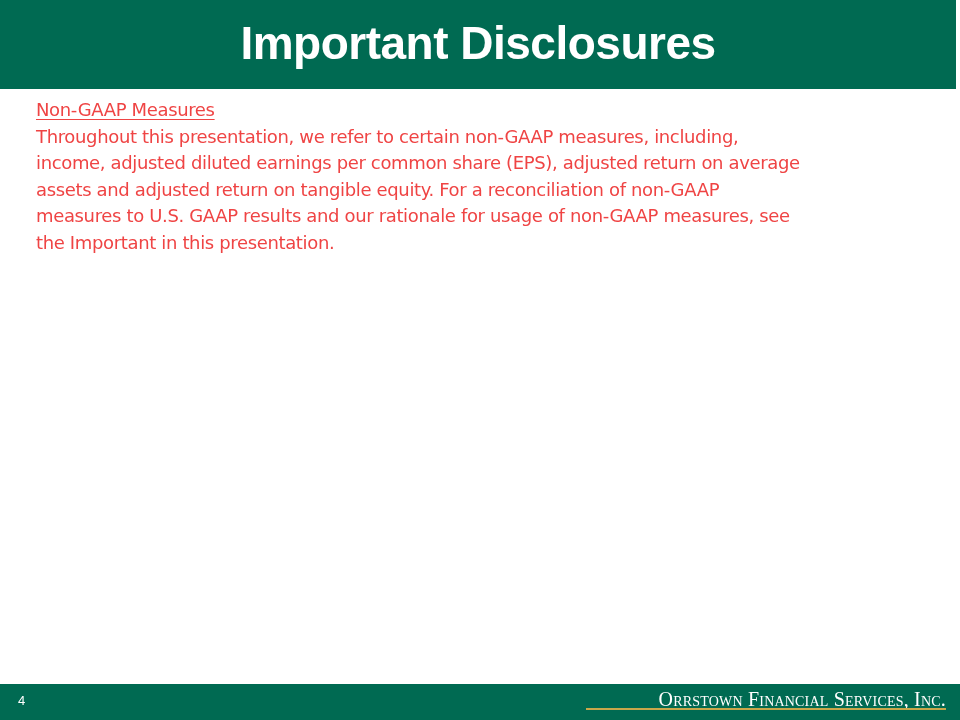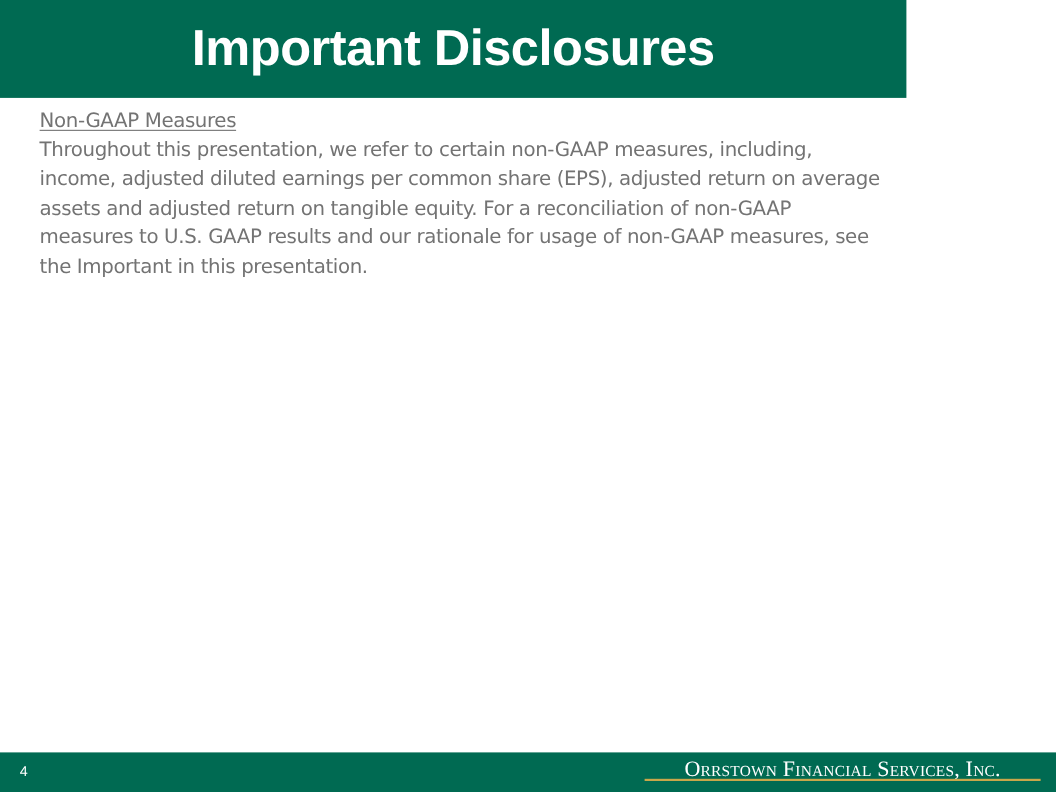--- a/index.html
+++ b/index.html
@@ -13,21 +13,21 @@
     .slide {
       position: relative;
       width: 960px;
       height: 720px;
       background: #ffffff;
     }
     .title-bar {
       position: absolute;
       left: 0;
       top: 0;
-      width: 824px;
+      width: 956px;
       height: 89px;
       background: #006a52;
       display: flex;
       align-items: center;
       justify-content: center;
     }
     .title-bar h1 {
       margin: 0;
       color: #ffffff;
       font-family: "Liberation Sans", sans-serif;
@@ -36,21 +36,21 @@
       letter-spacing: -0.5px;
       line-height: 1;
       padding-bottom: 4px;
     }
     .content {
       position: absolute;
       left: 36px;
       top: 97px;
       width: 880px;
       font-family: "DejaVu Sans", sans-serif;
-      color: #737373;
+      color: #ef4444;
       font-size: 18px;
       line-height: 26.5px;
     }
     .content .heading {
       text-decoration: underline;
       text-underline-offset: 3px;
       display: inline-block;
     }
     .content .line {
       display: block;
@@ -73,21 +73,21 @@
       font-family: "Liberation Sans", sans-serif;
       font-size: 13px;
     }
     .logo {
       position: absolute;
       right: 14px;
       top: 4px;
       height: 26px;
       display: flex;
       flex-direction: column;
-      align-items: center;
+      align-items: flex-end;
     }
     .logo-text {
       color: #ffffff;
       font-family: "Liberation Serif", serif;
       font-size: 20px;
       font-variant: small-caps;
       letter-spacing: 0.2px;
       line-height: 22px;
       white-space: nowrap;
     }

